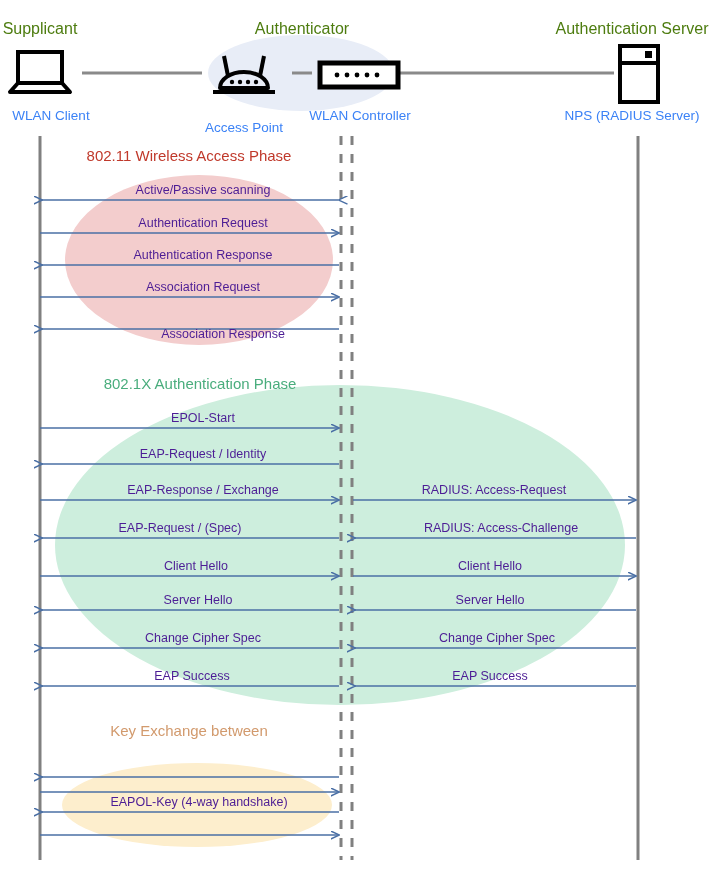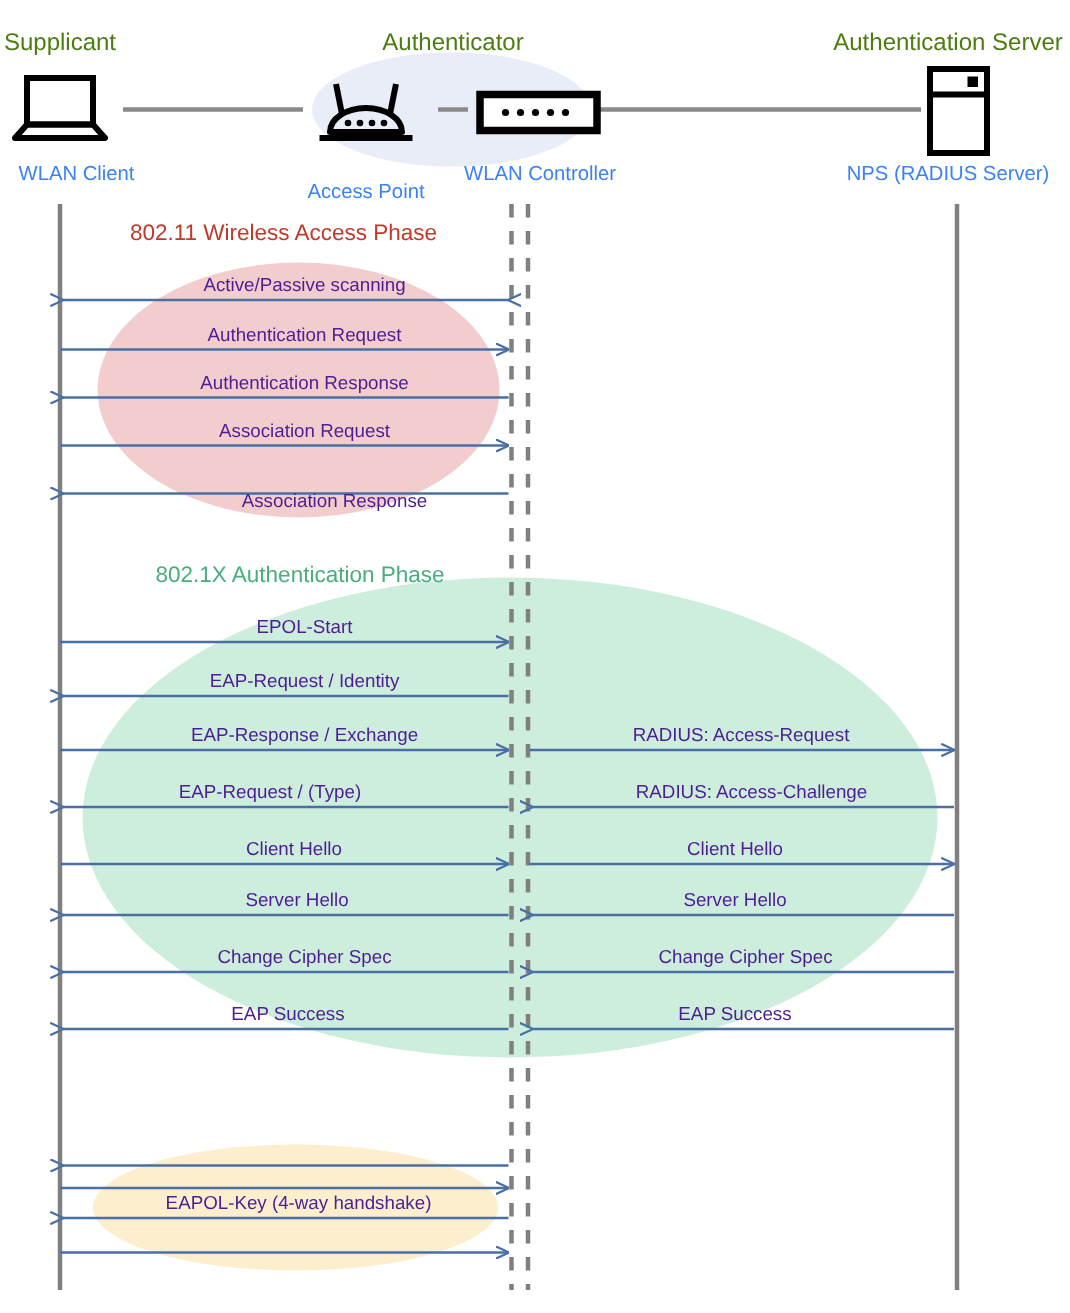--- a/index.html
+++ b/index.html
@@ -163,32 +163,33 @@
   <div class="node-sub" style="left:360px; top:108px; transform:translateX(-50%);text-align:center;">WLAN Controller</div>
 
   <div class="node-title" style="left:632px; top:20px; transform:translateX(-50%);">Authentication Server</div>
   <div class="node-sub" style="left:632px; top:108px; transform:translateX(-50%);">NPS (RADIUS Server)</div>
 
   <div class="phase-label phase-wireless" style="left:189px; top:146px;">802.11 Wireless Access Phase</div>
 
   <div class="phase-label phase-dot1x" style="left:200px; top:374px;">802.1X Authentication Phase</div>
 
   <div class="phase-label phase-key" style="left:189px; top:721px;">
+    <div>Key Exchange between</div>
   </div>
 
   <div class="msg-label" style="left:203px; top:197px;">Active/Passive scanning</div>
   <div class="msg-label" style="left:203px; top:230px;">Authentication Request</div>
   <div class="msg-label" style="left:203px; top:262px;">Authentication Response</div>
   <div class="msg-label" style="left:203px; top:294px;">Association Request</div>
   <div class="msg-label" style="left:203px; top:341px;margin-left:20px;">Association Response</div>
 
   <div class="msg-label" style="left:203px; top:425px;">EPOL-Start</div>
   <div class="msg-label" style="left:203px; top:461px;">EAP-Request / Identity</div>
   <div class="msg-label" style="left:203px; top:497px;">EAP-Response / Exchange</div>
-  <div class="msg-label" style="left:180px; top:535px;">EAP-Request / (Type)</div>
+  <div class="msg-label" style="left:180px; top:535px;">EAP-Request / (Spec)</div>
   <div class="msg-label" style="left:196px; top:573px;">Client Hello</div>
   <div class="msg-label" style="left:198px; top:607px;">Server Hello</div>
   <div class="msg-label" style="left:203px; top:645px;">Change Cipher Spec</div>
   <div class="msg-label" style="left:192px; top:683px;">EAP Success</div>
 
   <div class="msg-label" style="left:494px; top:497px;">RADIUS: Access-Request</div>
   <div class="msg-label" style="left:501px; top:535px;">RADIUS: Access-Challenge</div>
   <div class="msg-label" style="left:490px; top:573px;">Client Hello</div>
   <div class="msg-label" style="left:490px; top:607px;">Server Hello</div>
   <div class="msg-label" style="left:497px; top:645px;">Change Cipher Spec</div>

